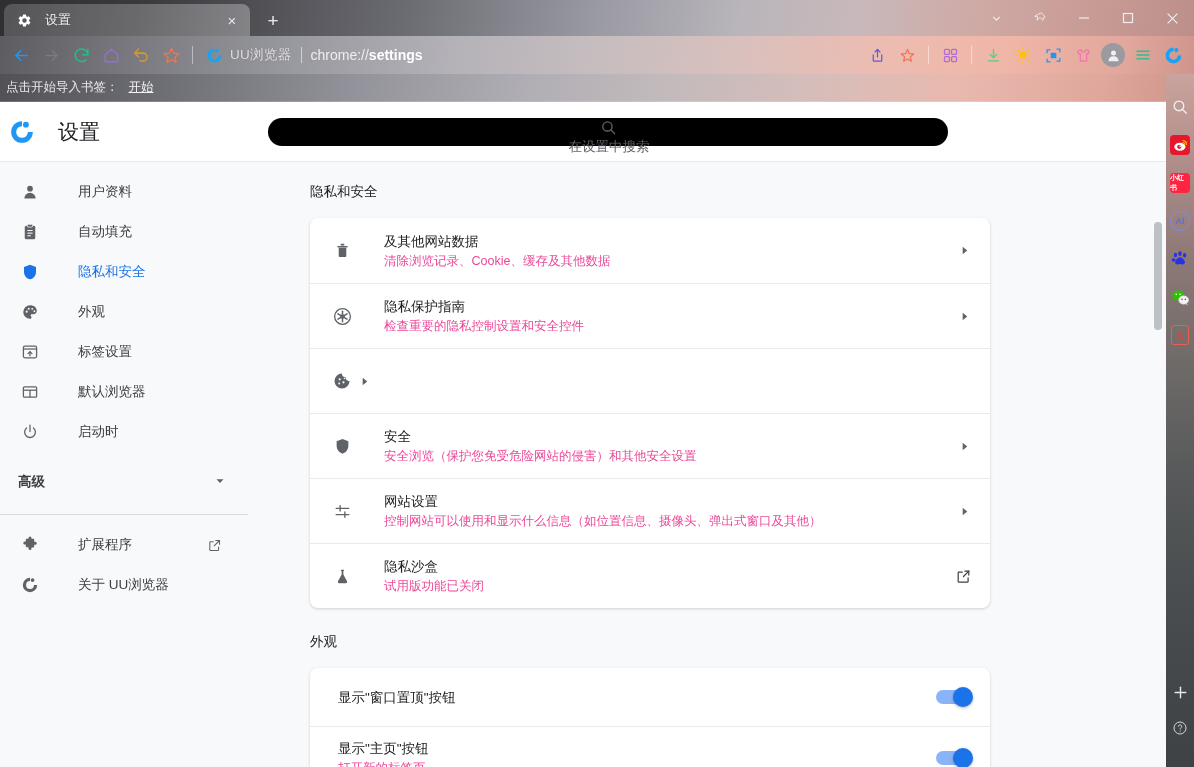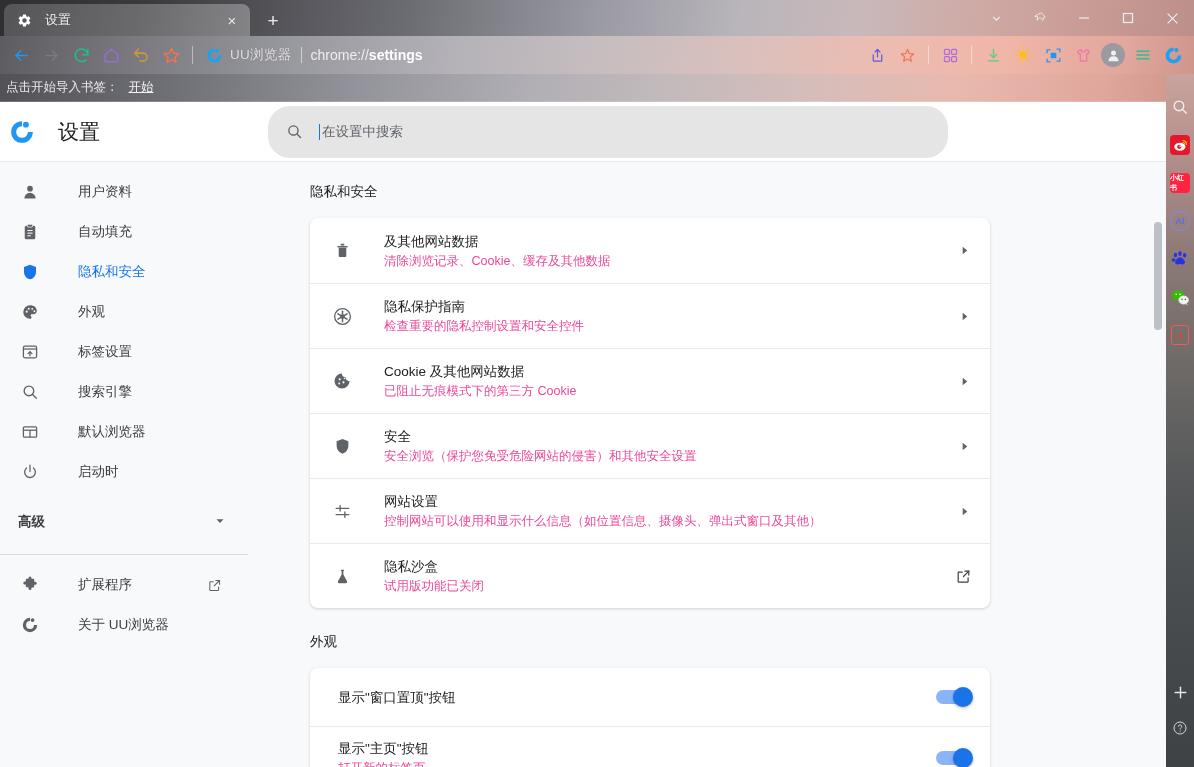--- a/index.html
+++ b/index.html
@@ -93,22 +93,22 @@
     background: #f8f9fa; overflow: hidden;
   }
   .settings-header {
     height: 60px; background: #ffffff; display: flex; align-items: center;
     border-bottom: 1px solid #e8eaed;
   }
   .sh-logo { width: 28px; height: 28px; margin-left: 8px; display: flex; align-items: center; justify-content: center; }
   .sh-title { margin-left: 22px; font-size: 21px; color: #202124; }
   .search-wrap { margin-left: 168px; width: 680px; }
   .searchbox {
-    height: 52px; background: #e5e5e5; border-radius: 22px;
-    display: flex; align-items: center; padding: 0 16px;
+    height: 28px; background: #000000; border-radius: 22px;
+    display: flex; align-items: center; padding: 0 16px; flex-direction: column;
   }
   .search-icon { width: 20px; height: 20px; display:flex; align-items:center; justify-content:center; flex:0 0 20px; }
   .search-caret { width: 1px; height: 16px; background: #1a73e8; margin-left: 15px; }
   .search-ph { margin-left: 2px; font-size: 13.5px; color: #5f6368; }
 
   .body-row { display: flex; height: 605px; }
 
   
   .sidebar { width: 248px; flex: 0 0 248px; background: #f8f9fa; padding-top: 10px; }
   .nav-item {
@@ -445,29 +445,20 @@
             <svg width="18" height="18" viewBox="0 0 24 24" fill="none" stroke="#5f6368" stroke-width="1.7">
                 <rect x="3.2" y="4.2" width="17.6" height="15.6" rx="2"></rect>
                 <line x1="3.2" y1="8" x2="20.8" y2="8"></line>
                 <path d="M12 17v-5" stroke-linecap="round"></path>
                 <polyline points="9.4,14.2 12,11.6 14.6,14.2" stroke-linecap="round" stroke-linejoin="round"></polyline>
               </svg>
           </span>
           <span class="nav-label">标签设置</span>
         </div>
 
-        <div class="nav-item">
-          <span class="nav-ico">
-            <svg width="18" height="18" viewBox="0 0 24 24" fill="none" stroke="#5f6368" stroke-width="1.8" stroke-linecap="round">
-                <circle cx="10.6" cy="10.6" r="6.4"></circle>
-                <line x1="15.4" y1="15.4" x2="20.4" y2="20.4"></line>
-              </svg>
-          </span>
-          <span class="nav-label">搜索引擎</span>
-        </div>
 
         <div class="nav-item">
           <span class="nav-ico">
             <svg width="18" height="18" viewBox="0 0 24 24" fill="none" stroke="#5f6368" stroke-width="1.7">
                 <rect x="3.2" y="5.2" width="17.6" height="13.6" rx="1.6"></rect>
                 <line x1="3.2" y1="9.6" x2="20.8" y2="9.6"></line>
                 <line x1="12" y1="9.6" x2="12" y2="18.8"></line>
               </svg>
           </span>
           <span class="nav-label">默认浏览器</span>
@@ -571,24 +562,20 @@
 
           <div class="crow">
             <span class="crow-ico">
               <svg width="20" height="20" viewBox="0 0 24 24" fill="#5f6368">
                   <path d="M12 3a9 9 0 109 9 4 4 0 01-4.6-4.4A4 4 0 0112 3z"></path>
                   <circle cx="9.2" cy="10" r="1.3" fill="#fff"></circle>
                   <circle cx="13.8" cy="13.6" r="1.3" fill="#fff"></circle>
                   <circle cx="8.6" cy="15" r="1.1" fill="#fff"></circle>
                   <circle cx="15" cy="9" r="1" fill="#fff"></circle>
                 </svg>
-            </span>
-            <span class="crow-txt">
-              <span class="crow-title">Cookie 及其他网站数据</span><br>
-              <span class="crow-sub">已阻止无痕模式下的第三方 Cookie</span>
             </span>
             <span class="crow-chev">
               <svg width="11" height="11" viewBox="0 0 24 24" fill="#5f6368">
                   <polygon points="8,4 18,12 8,20"></polygon>
                 </svg>
             </span>
           </div>
 
           <div class="crow">
             <span class="crow-ico">

